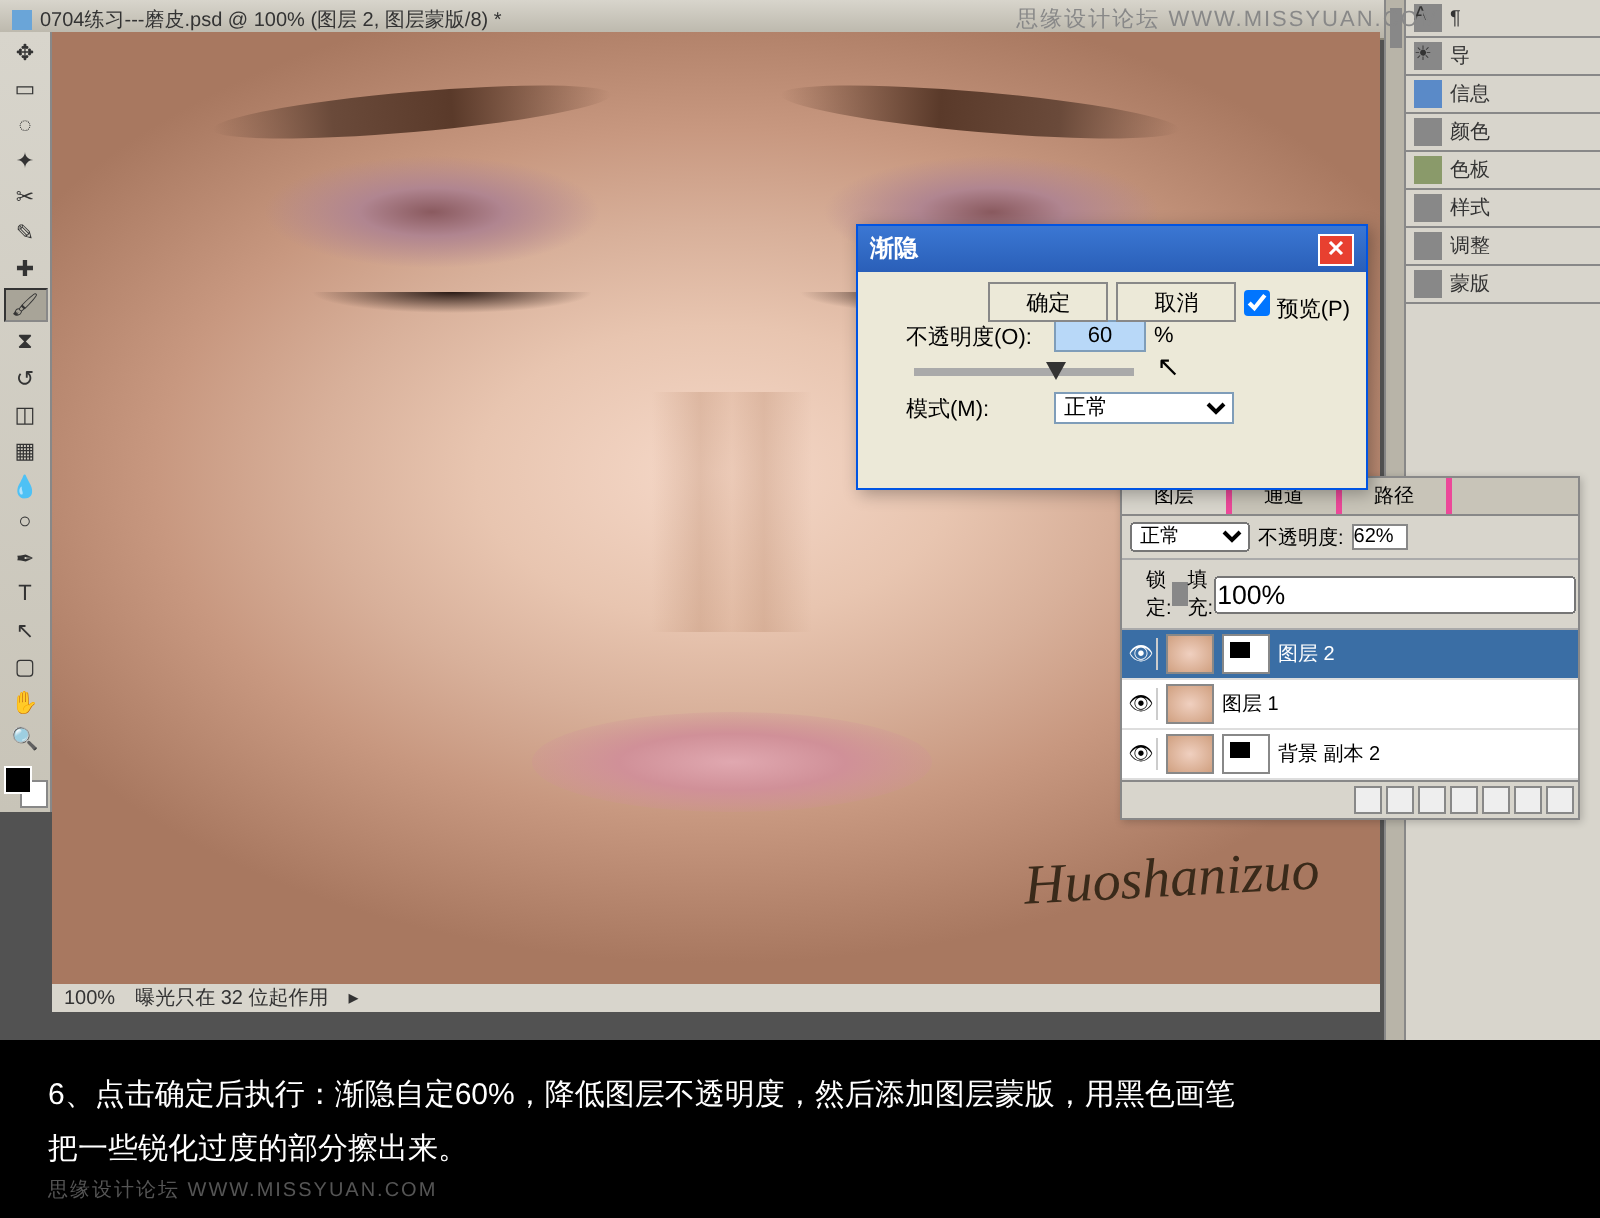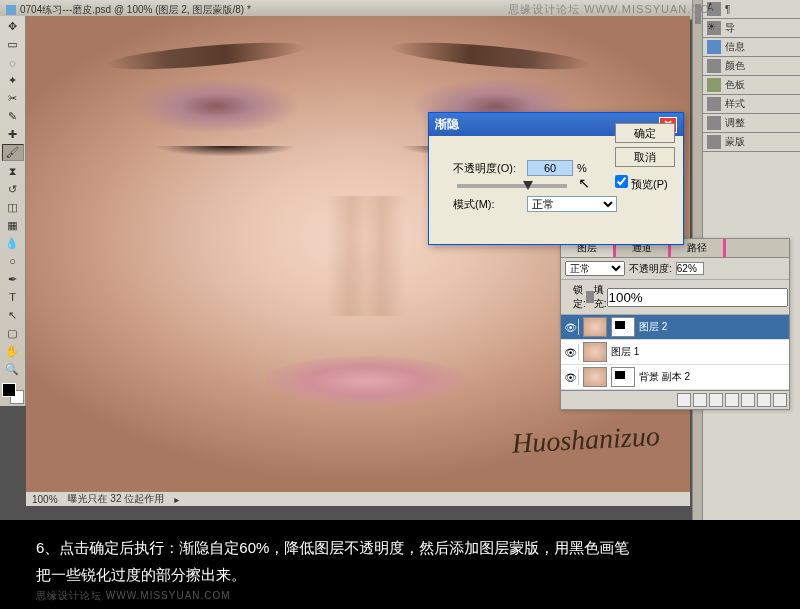--- a/index.html
+++ b/index.html
@@ -33,21 +33,21 @@
 .watermark { position: absolute; top: 2px; right: 80px; font-size: 11px; color: #888; letter-spacing: 1px; z-index: 50; }
 
 .dialog { position: absolute; top: 112px; right: 116px; width: 256px; background: #ece9d8; border: 1px solid #0054e3; box-shadow: 2px 2px 8px rgba(0,0,0,0.3); z-index: 20; }
 .dialog-title { background: linear-gradient(#3b77d3, #2a5fb8); color: #fff; padding: 3px 6px; font-size: 12px; font-weight: bold; display: flex; justify-content: space-between; align-items: center; }
 .close-btn { width: 18px; height: 16px; background: #e84030; color: #fff; display: flex; align-items: center; justify-content: center; font-size: 11px; font-weight: bold; cursor: pointer; border: 1px solid #fff; }
 .dialog-body { padding: 24px; font-size: 11px; }
 .dialog-row { display: flex; align-items: center; margin-bottom: 8px; gap: 4px; }
 .dialog-row label { width: 70px; }
 .dialog-row input[type=text] { width: 46px; border: 1px solid #7f9db9; padding: 1px 2px; font-size: 11px; text-align: center; background: #b8d8f8; }
 .dialog-row select { width: 90px; border: 1px solid #7f9db9; font-size: 11px; background: #fff; }
-.dialog-btns { position: absolute; right: 8px; top: 10px; display: flex; flex-direction: column; gap: 4px; }
+.dialog-btns { position: absolute; right: 8px; top: 28px; display: flex; flex-direction: row; gap: 4px; }
 .dialog-btn { width: 60px; height: 20px; background: #ece9d8; border: 1px solid #888; font-size: 11px; cursor: pointer; }
 .slider-track { width: 110px; height: 4px; background: #aaa; position: relative; margin-left: 4px; }
 .slider-thumb { position: absolute; top: -3px; width: 0; height: 0; border-left: 5px solid transparent; border-right: 5px solid transparent; border-top: 9px solid #333; }
 .cursor-arrow { position: absolute; top: 175px; right: 210px; font-size: 14px; color: #000; z-index: 25; }
 
 .right-panels { position: absolute; top: 0; right: 0; width: 108px; height: 520px; background: #d8d5cc; display: flex; }
 .panel-strip { width: 98px; border-left: 1px solid #888; }
 .panel-handles { width: 10px; background: #b8b4a8; border-left: 1px solid #888; display: flex; flex-direction: column; gap: 2px; padding-top: 4px; align-items: center; }
 .handle { width: 6px; height: 20px; background: #888; }
 .panel-section { border-bottom: 1px solid #888; padding: 2px 4px; font-size: 10px; color: #333; display: flex; align-items: center; gap: 4px; }
@@ -67,21 +67,21 @@
 .layer-list { background: #fff; }
 .layer-row { display: flex; align-items: center; padding: 2px; border-bottom: 1px solid #ddd; font-size: 10px; gap: 4px; }
 .layer-row.selected { background: #3a6ea5; color: #fff; }
 .eye { width: 16px; height: 16px; display: flex; align-items: center; justify-content: center; border-right: 1px solid #ccc; }
 .thumb { width: 24px; height: 20px; background: radial-gradient(#f0d0c0, #d0a080); border: 1px solid #888; }
 .mask-thumb { width: 24px; height: 20px; background: #fff; border: 1px solid #888; position: relative; }
 .mask-thumb::after { content: ''; position: absolute; top: 3px; left: 3px; width: 10px; height: 8px; background: #000; }
 .layers-footer { display: flex; justify-content: flex-end; padding: 2px; gap: 2px; border-top: 1px solid #888; }
 .footer-ico { width: 14px; height: 14px; border: 1px solid #888; background: #eee; }
 
-.caption { position: absolute; bottom: 0; left: 12px; width: 649px; height: 87px; background: #000; color: #fff; padding: 12px 24px; font-size: 15px; line-height: 1.8; }
+.caption { position: absolute; bottom: 0; left: 0; width: 649px; height: 87px; background: #000; color: #fff; padding: 12px 24px; font-size: 15px; line-height: 1.8; }
 .caption .wm { position: absolute; bottom: 4px; left: 24px; font-size: 10px; color: #555; letter-spacing: 1px; }
 </style>
 </head>
 <body>
 
 <div class="ps-area">
   <div class="title-bar">
     <div class="doc-icon"></div>
     <span>0704练习---磨皮.psd @ 100% (图层 2, 图层蒙版/8) *</span>
   </div>

